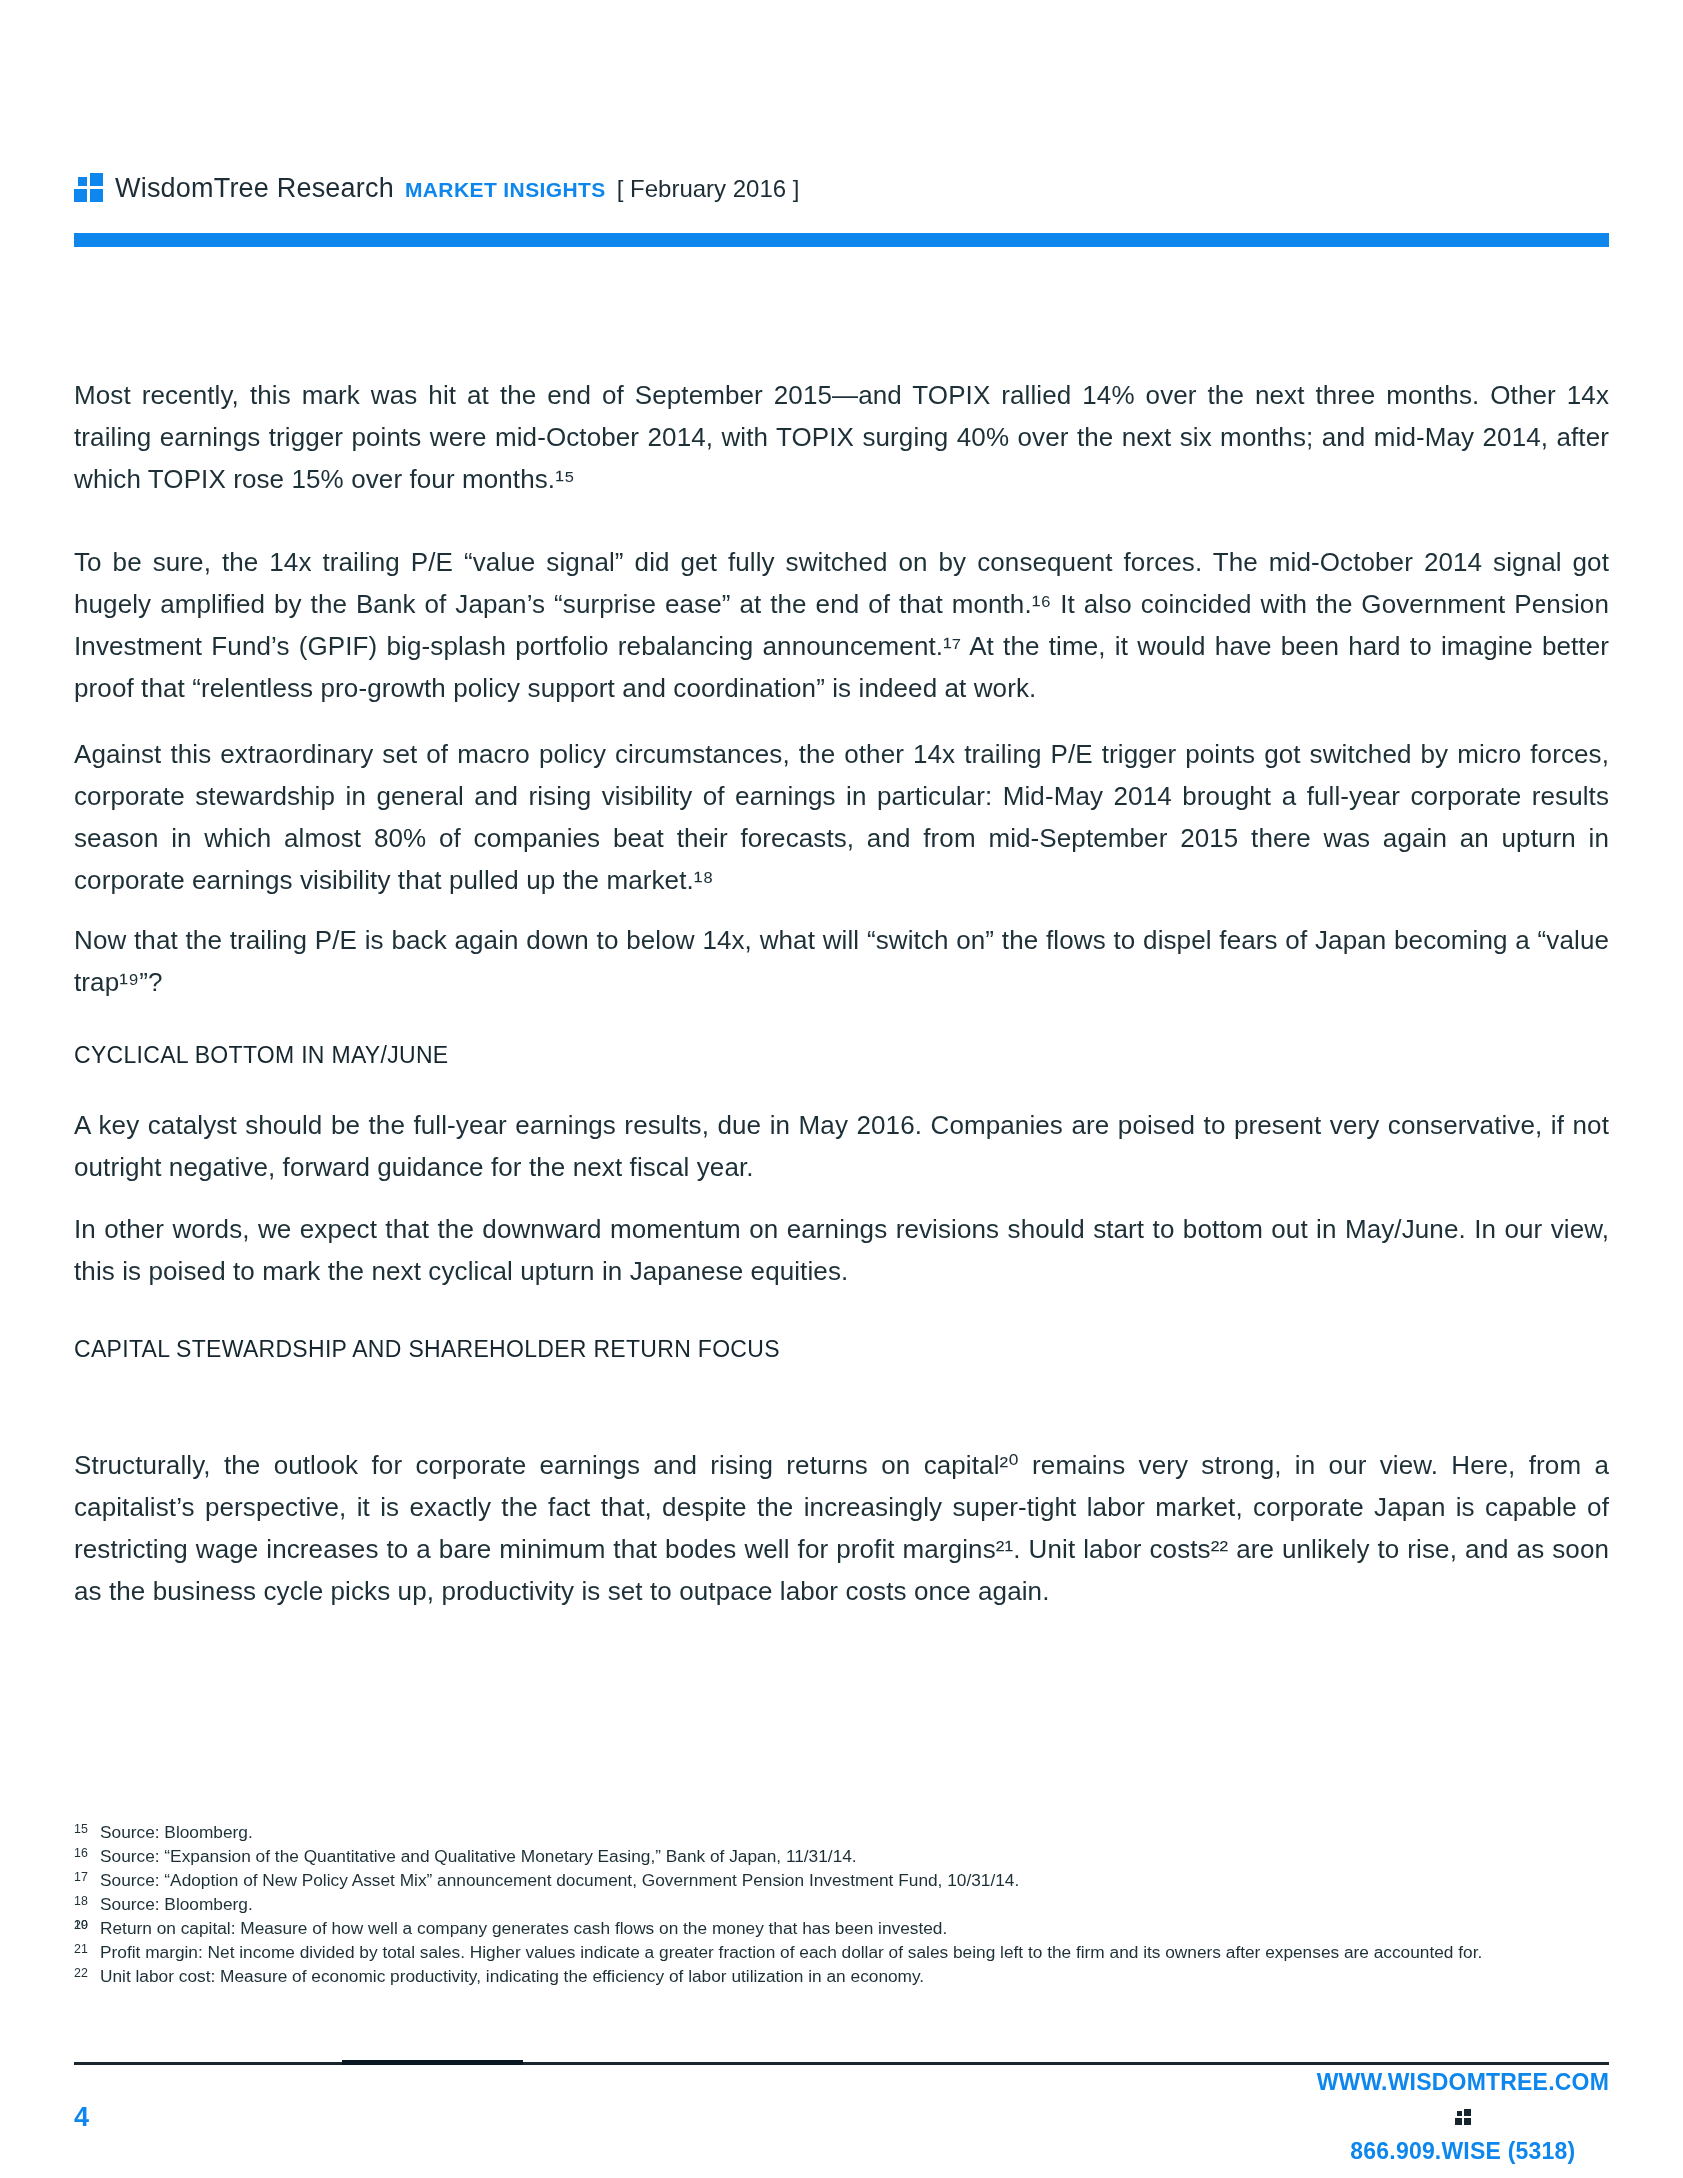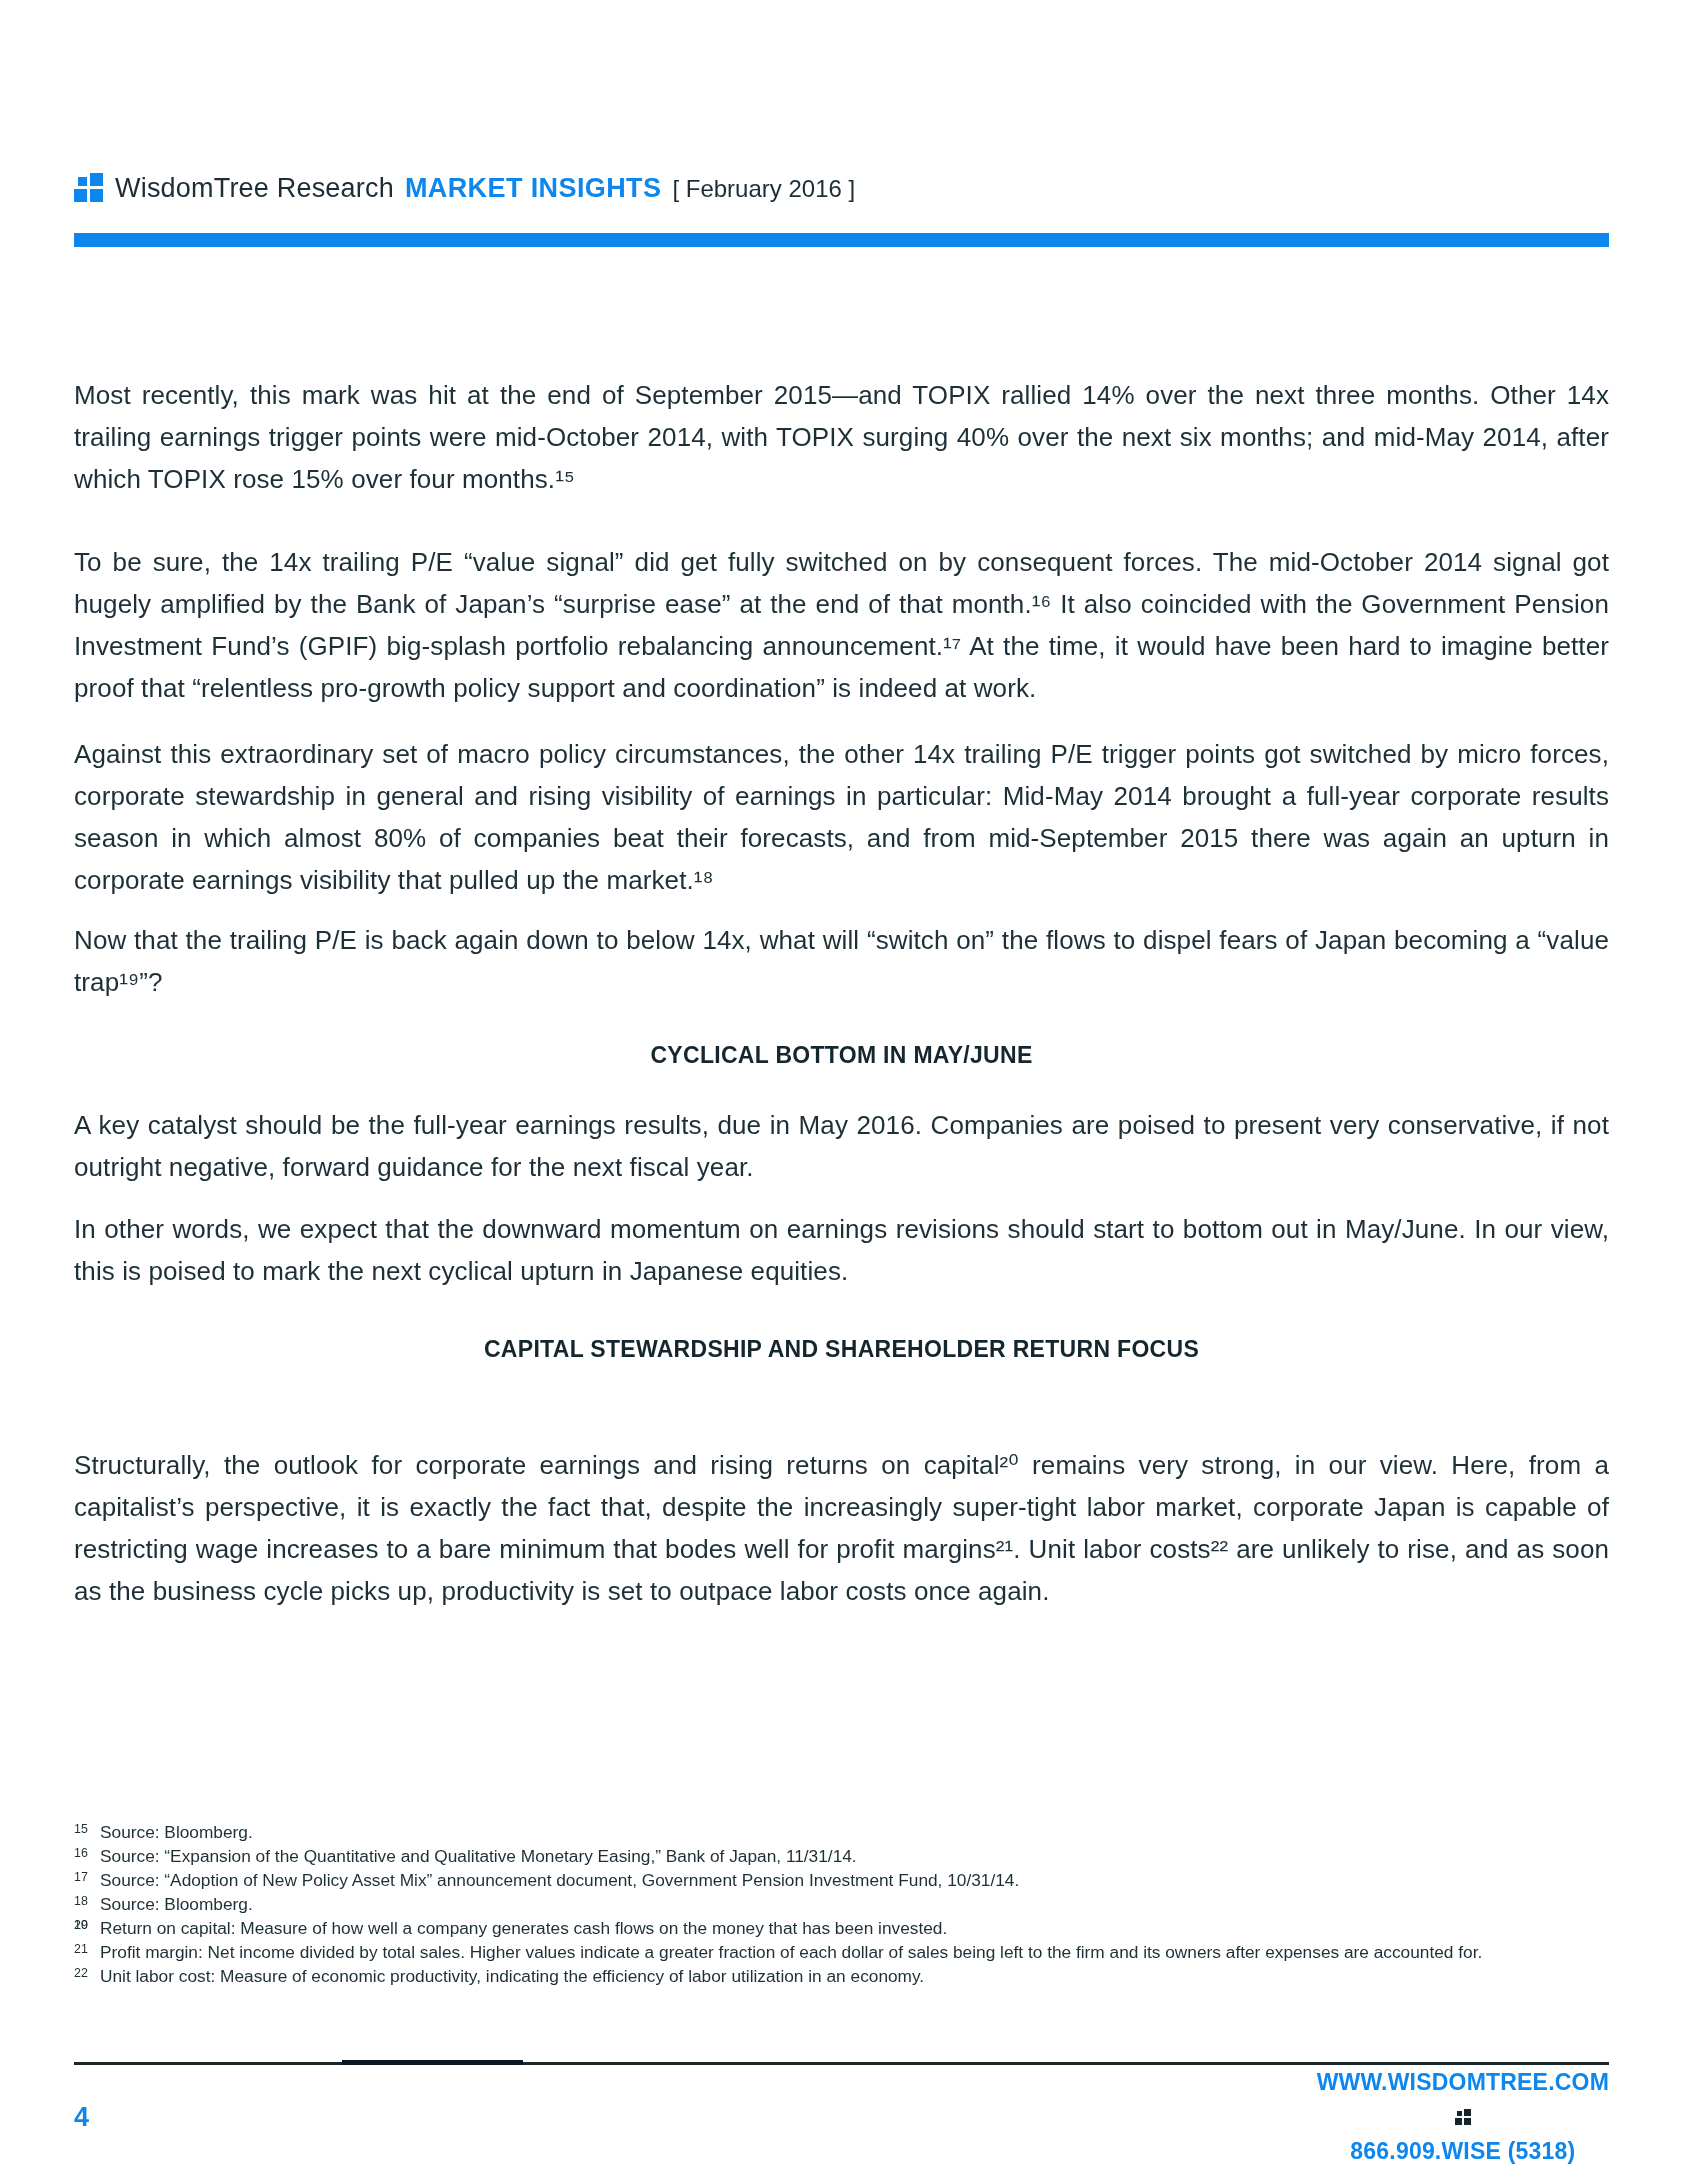--- a/index.html
+++ b/index.html
@@ -17,43 +17,43 @@
     display:grid;grid-template-columns:13px 13px;grid-template-rows:13px 13px;gap:3px;
   }
   .logo-mark .sq{background:#0d87ee;width:13px;height:13px;}
   .logo-mark .sq.small{width:9px;height:9px;justify-self:end;align-self:end;}
   .header-text{
     position:absolute;left:115px;top:168px;right:74px;
     display:flex;align-items:baseline;gap:11px;white-space:nowrap;
     line-height:40px;
   }
   .brand{font-size:27px;color:#1d2d36;letter-spacing:0.2px;}
-  .mi-title{font-size:27px;font-weight:bold;color:#0d87ee;letter-spacing:0.4px;}
+  .mi-title{font-size:21px;font-weight:bold;color:#0d87ee;letter-spacing:0.4px;}
   .date-tag{font-size:24px;color:#1d2d36;}
   .header-rule{
     position:absolute;left:74px;top:233px;width:1535px;height:14px;
     background:#0d87ee;
   }
   
   .bp{
     position:absolute;left:74px;width:1535px;
     font-size:26px;line-height:42px;letter-spacing:0.1px;
     text-align:justify;margin:0;
   }
   .p1{top:374px;}
   .p2{top:541px;}
   .p3{top:733px;}
   .p4{top:919px;}
   .s1p1{top:1104px;}
   .s1p2{top:1208px;}
   .s2p1{top:1396px;margin-top:48px;}
   .sec-h{
     position:absolute;left:74px;width:1535px;margin:0;
-    font-size:23px;font-weight:bold;line-height:30px;letter-spacing:0.3px;
-    color:#15262f;text-align:center;
+    font-size:23px;font-weight:normal;line-height:30px;letter-spacing:0.3px;
+    color:#15262f;text-align:left;
   }
   .h1{top:1040px;}
   .h2{top:1334px;}
   
   .footnotes{position:absolute;left:74px;top:1820px;width:1535px;}
   .fn{
     position:relative;padding-left:26px;margin:0;
     font-size:17.3px;line-height:24px;color:#1d3038;text-align:left;
   }
   .fn-num{

